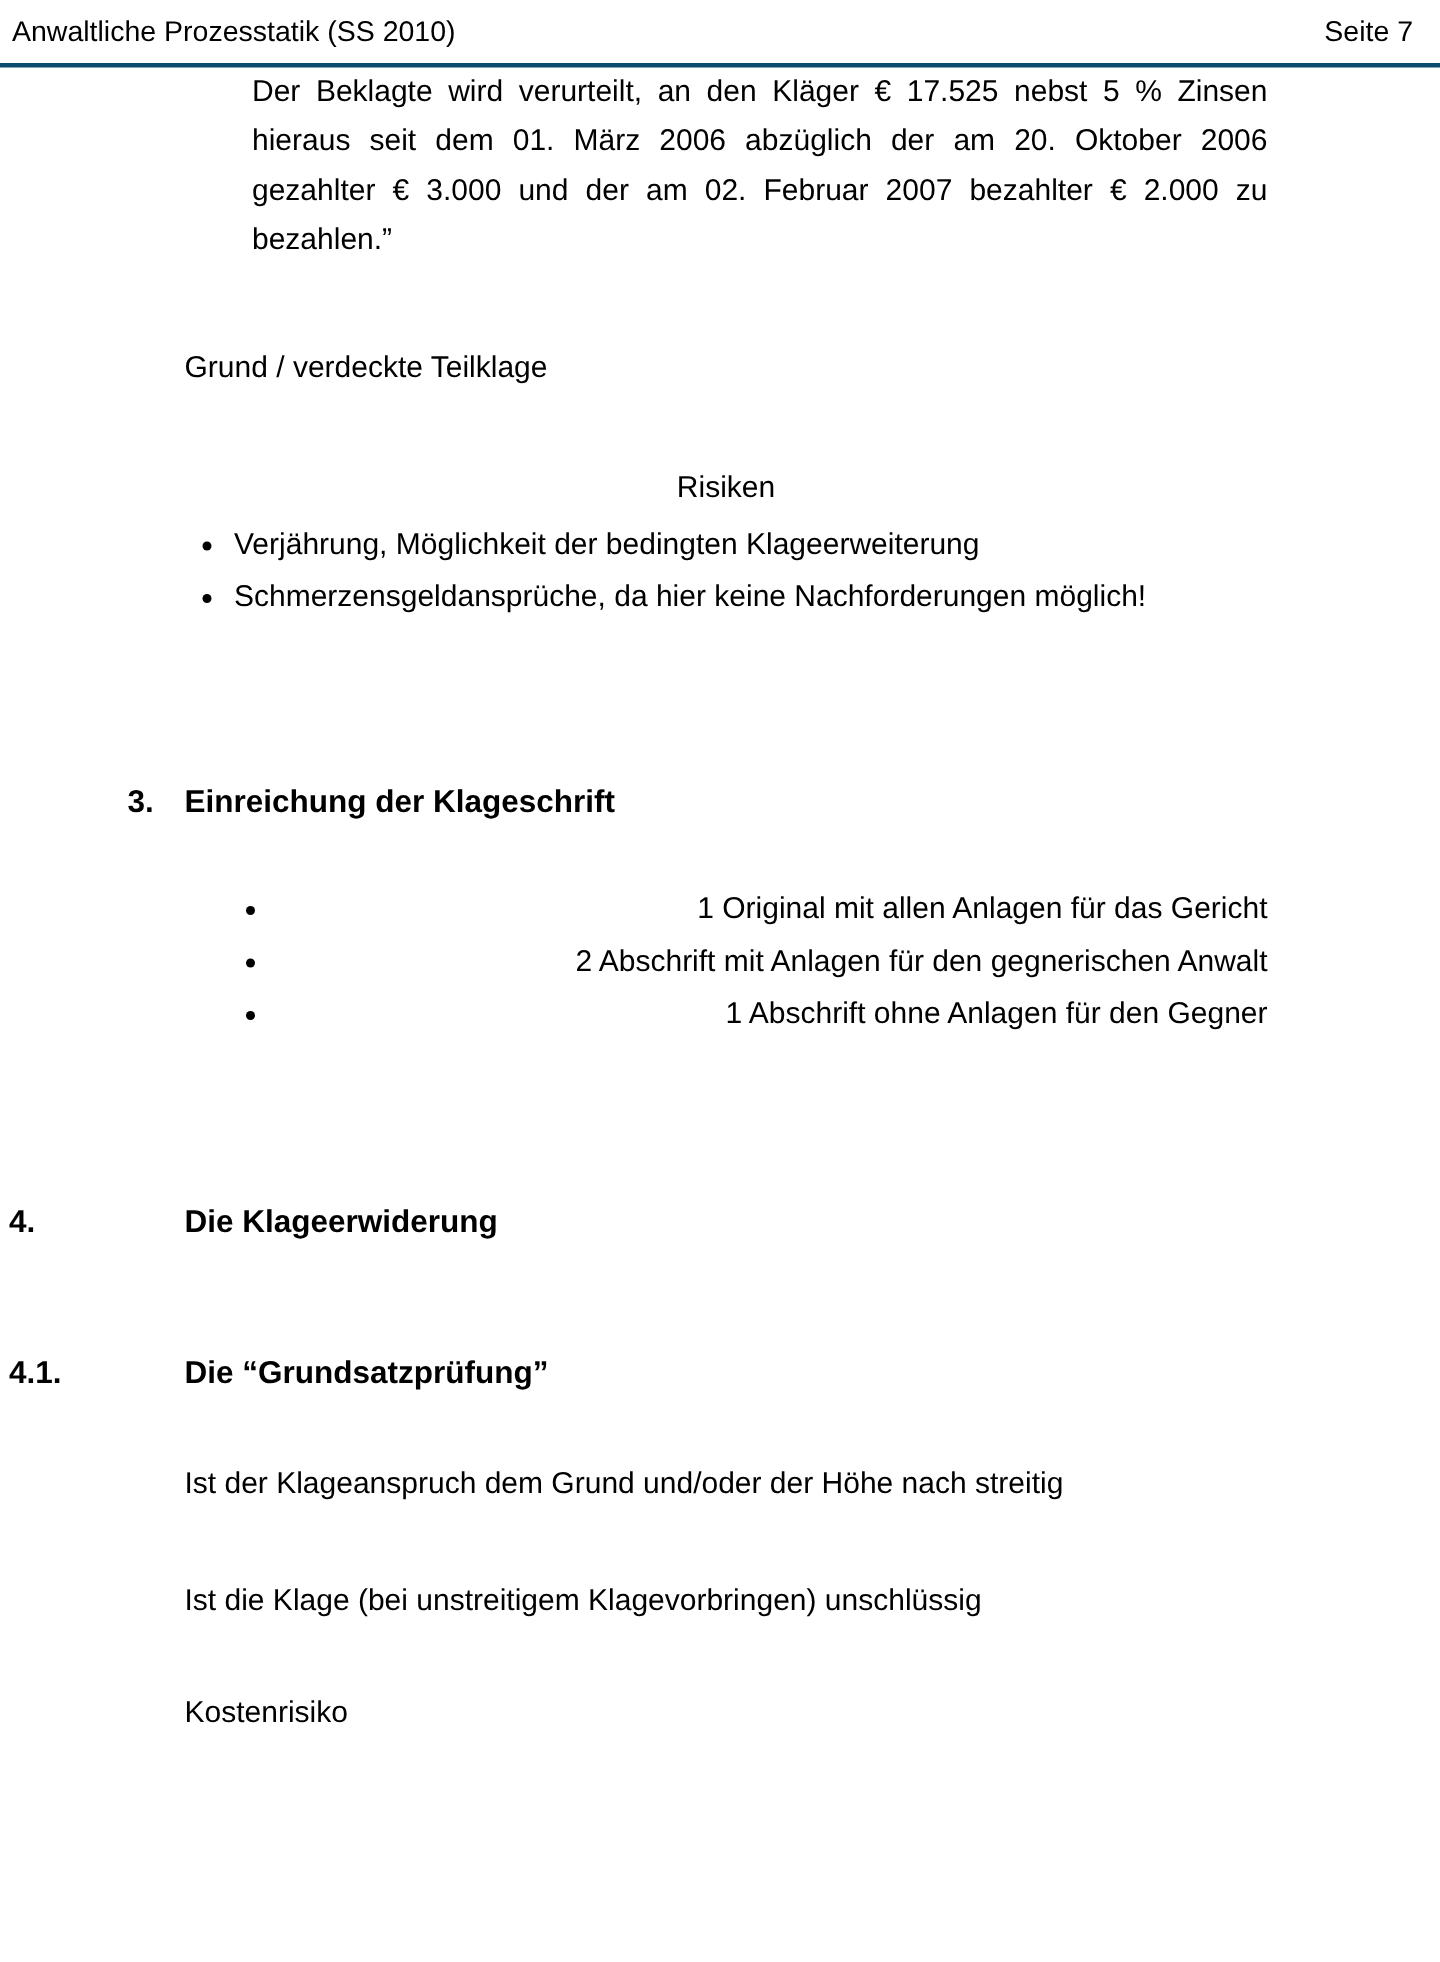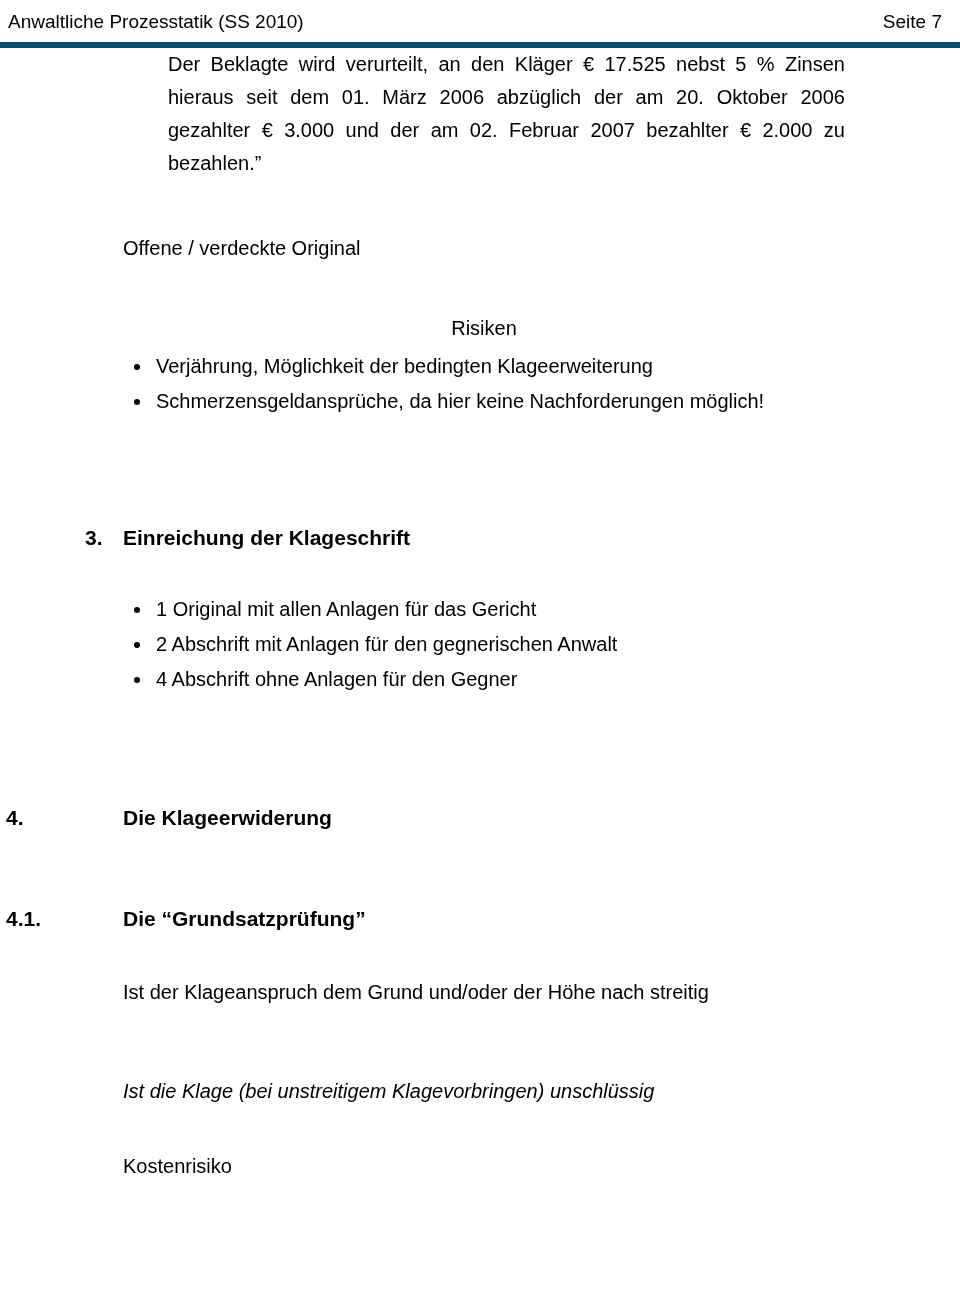--- a/index.html
+++ b/index.html
@@ -10,21 +10,21 @@
     color: #000000;
     font-family: "Liberation Sans", sans-serif;
     font-size: 20px;
     overflow: hidden;
   }
   .page-header {
     display: flex;
     justify-content: space-between;
     align-items: baseline;
     padding: 11px 18px 9px 8px;
-    border-bottom: 6px solid #0c4a6e;
+    border-bottom: 3px solid #0c4a6e;
     font-size: 19px;
   }
   .content { margin-left: 123px; margin-right: 115px; }
 
   .quote-para {
     margin-left: 45px;
     text-align: justify;
     line-height: 33px;
   }
   .teilklage { margin-top: 52px; line-height: 33px; }
@@ -35,70 +35,70 @@
     margin-top: 4px;
     padding-left: 30px;
     list-style: disc;
   }
   ul.bullet-list li {
     text-align: justify;
     line-height: 35px;
     padding-left: 3px;
   }
   ul.einreichung-list { margin-top: 42px; }
-  ul.einreichung-list li { text-align: left; }
+  ul.einreichung-list li { text-align: right; margin-left: 29px; }
 
   .heading {
     position: relative;
     font-weight: bold;
     font-size: 21px;
     line-height: 25px;
   }
   .heading .hnum { position: absolute; top: 0; }
   .hnum-indent { left: -38px; }   
   .hnum-edge { left: -117px; }    
   .heading-3 { margin-top: 106px; }
   .heading-4 { margin-top: 108px; }
   .heading-4-1 { margin-top: 76px; }
 
   .para-streitig { margin-top: 44px; text-align: justify; line-height: 35px; }
-  .para-unschluessig { margin-top: 65px; line-height: 33px; font-style: italic; }
+  .para-unschluessig { margin-top: 44px; line-height: 33px; }
   .kostenrisiko { margin-top: 42px; line-height: 33px; }
 </style>
 </head>
 <body>
 
 <header class="page-header">
   <span>Anwaltliche Prozesstatik (SS 2010)</span>
   <span>Seite 7</span>
 </header>
 
 <main class="content">
 
   <p class="quote-para">Der Beklagte wird verurteilt, an den Kläger € 17.525 nebst 5 % Zinsen hieraus seit dem 01. März 2006 abzüglich der am 20. Oktober 2006 gezahlter € 3.000 und der am 02. Februar 2007 bezahlter € 2.000 zu bezahlen.”</p>
 
-  <p class="teilklage">Offene / verdeckte Original</p>
+  <p class="teilklage">Grund / verdeckte Teilklage</p>
 
 
   <p class="risiken-label">Risiken</p>
 
   <ul class="bullet-list risiken-list">
     <li>Verjährung, Möglichkeit der bedingten Klageerweiterung</li>
     <li>Schmerzensgeldansprüche, da hier keine Nachforderungen möglich!</li>
   </ul>
 
   <div class="heading heading-3">
     <span class="hnum hnum-indent">3.</span>
     <span class="htext">Einreichung der Klageschrift</span>
   </div>
 
   <ul class="bullet-list einreichung-list">
     <li>1 Original mit allen Anlagen für das Gericht</li>
     <li>2 Abschrift mit Anlagen für den gegnerischen Anwalt</li>
-    <li>4 Abschrift ohne Anlagen für den Gegner</li>
+    <li>1 Abschrift ohne Anlagen für den Gegner</li>
   </ul>
 
   <div class="heading heading-4">
     <span class="hnum hnum-edge">4.</span>
     <span class="htext">Die Klageerwiderung</span>
   </div>
 
   <div class="heading heading-4-1">
     <span class="hnum hnum-edge">4.1.</span>
     <span class="htext">Die “Grundsatzprüfung”</span>

